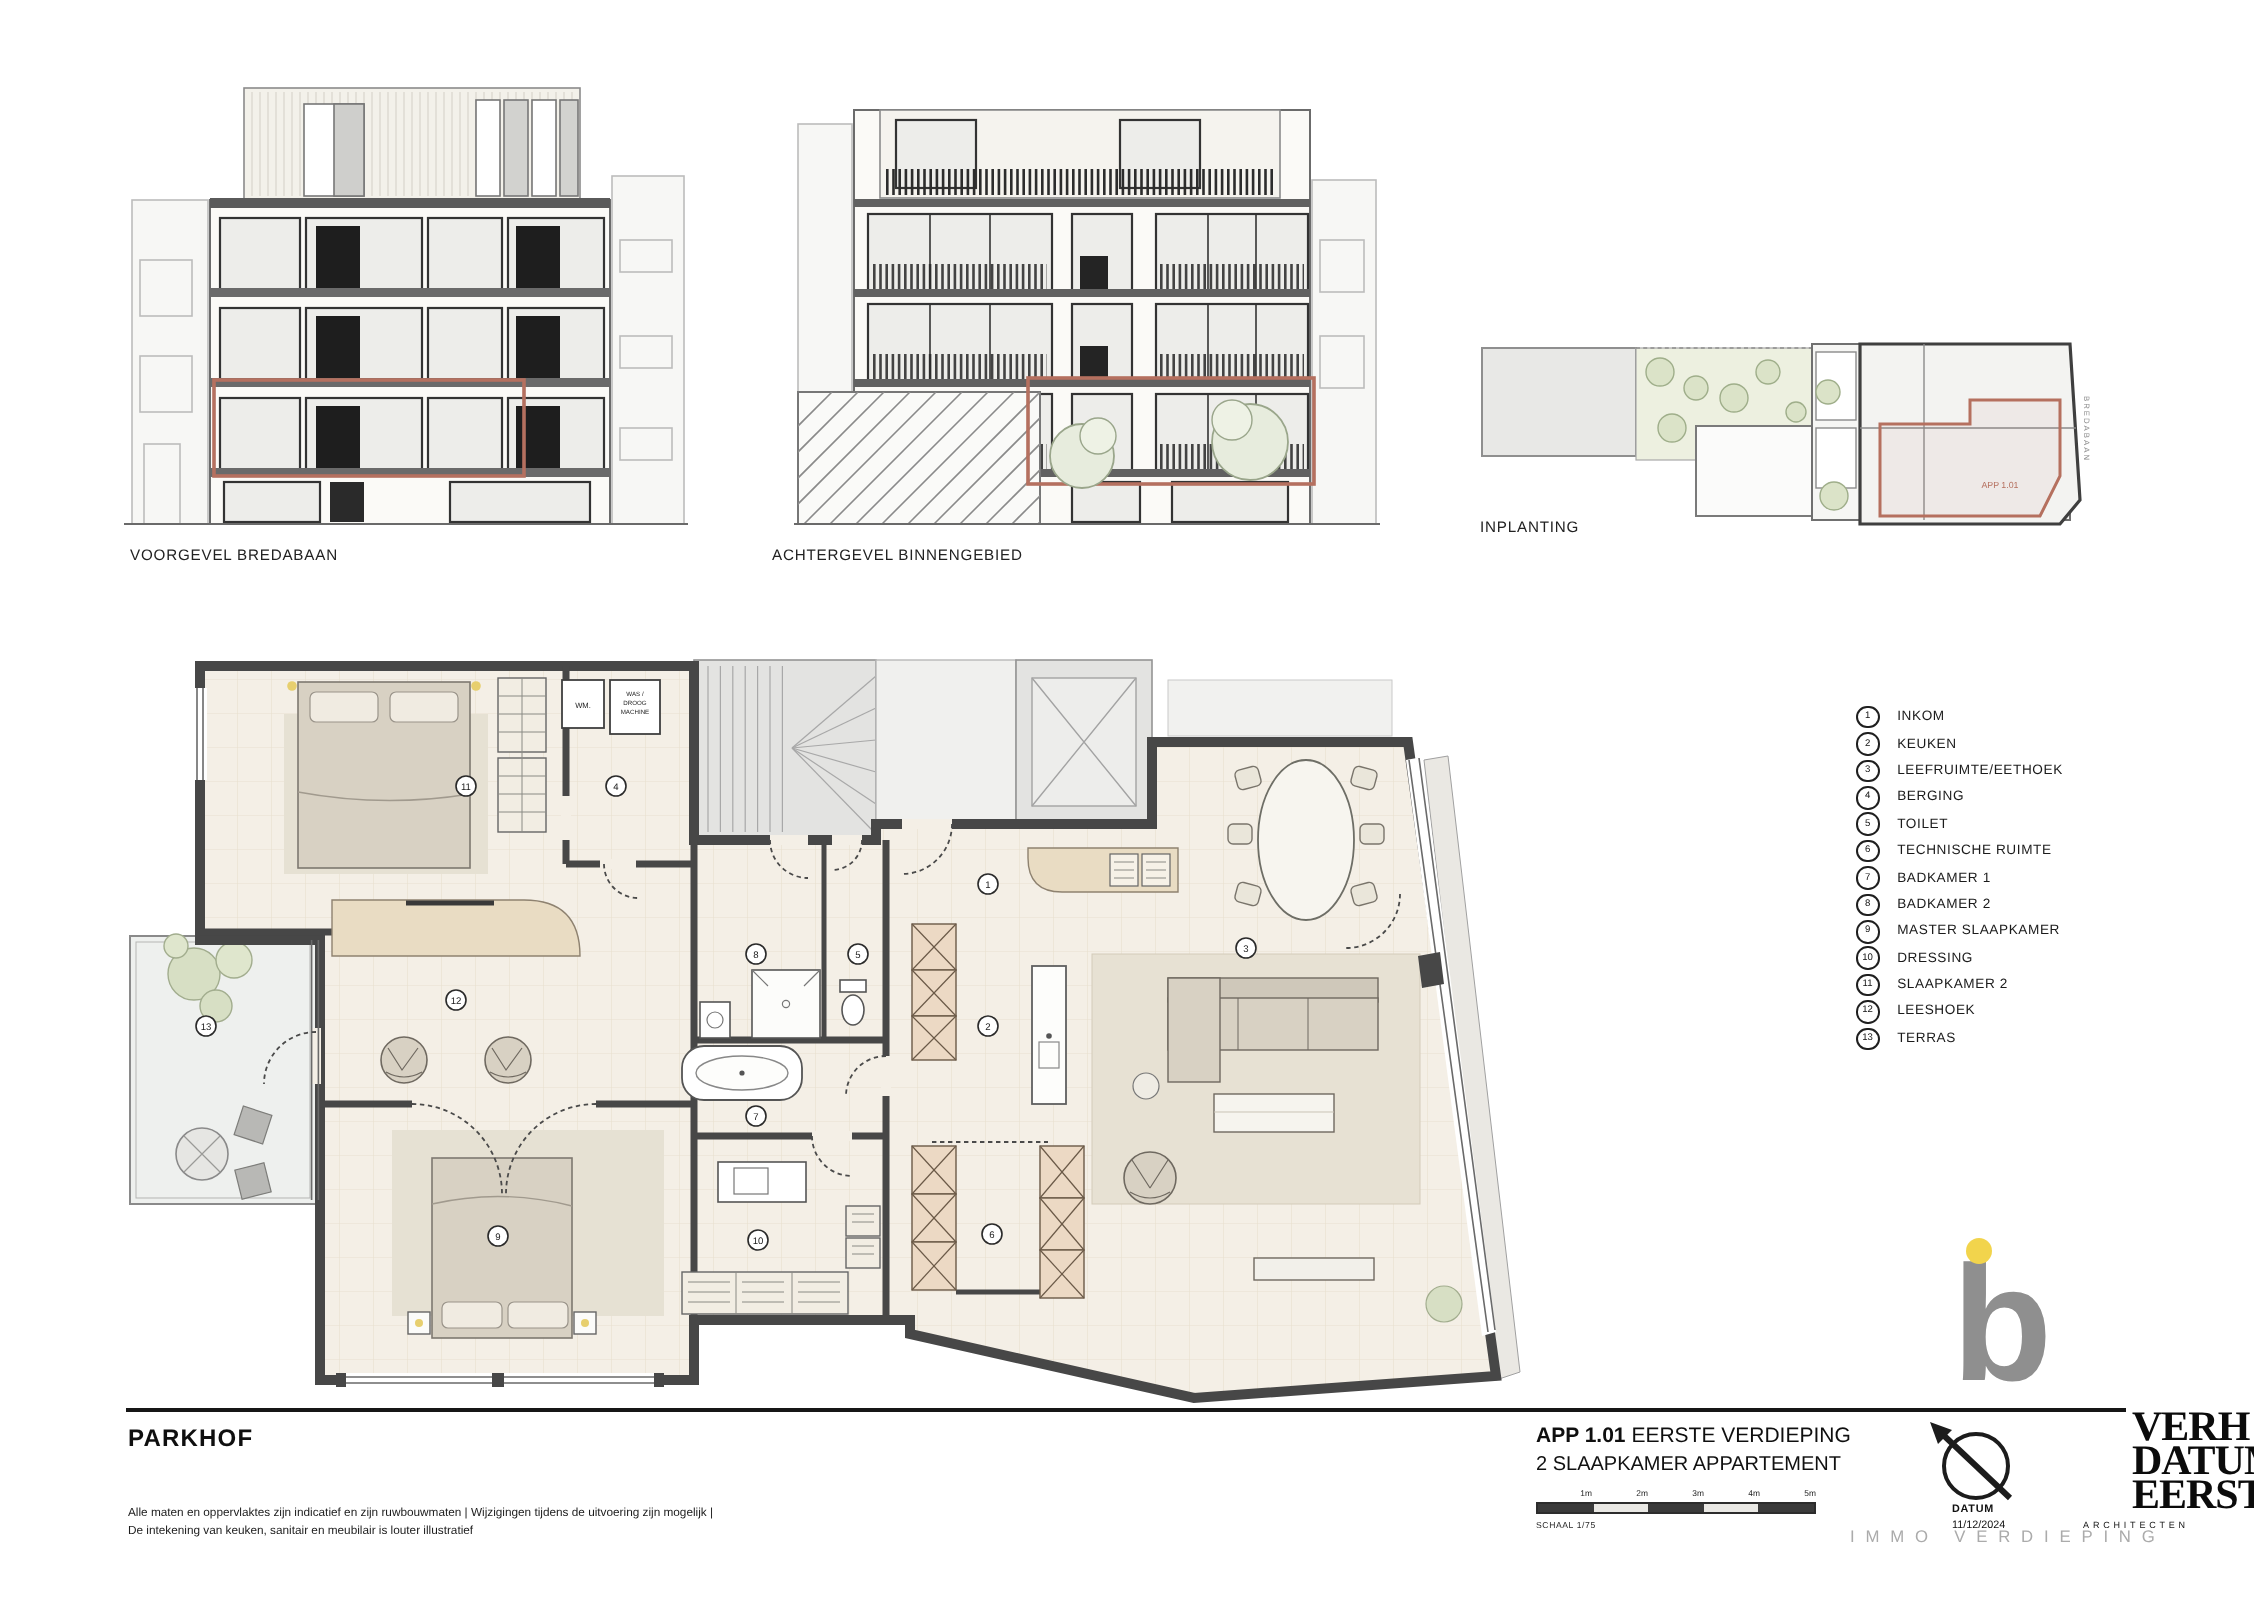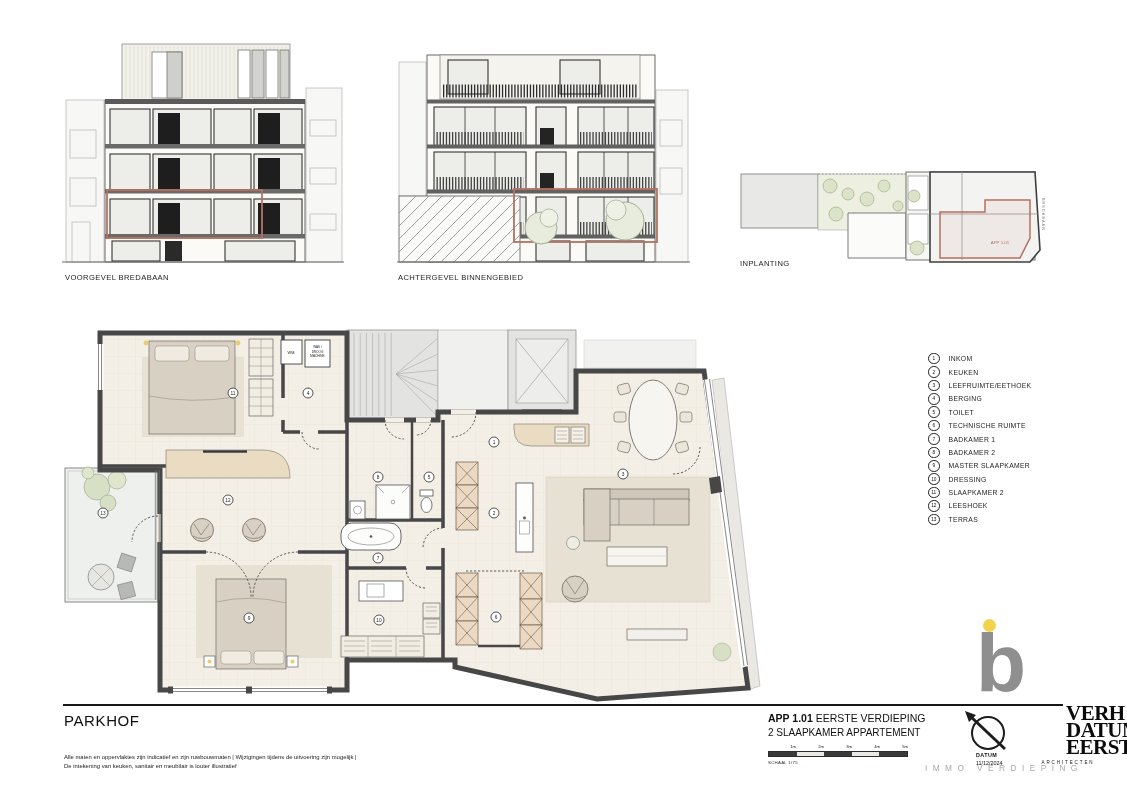--- a/index.html
+++ b/index.html
@@ -8,21 +8,21 @@
   .abs{position:absolute;}
   .caption{font-size:7.6px;letter-spacing:.4px;color:#222;}
   
   #legend{left:928px;top:352px;}
   .lg-row{display:flex;align-items:center;height:13.4px;gap:9px;}
   .lg-num{flex:0 0 auto;width:9.6px;height:9.6px;border:1px solid #1f1f1f;border-radius:50%;
           display:flex;align-items:center;justify-content:center;font-size:4.8px;color:#111;}
   .lg-label{font-size:6.8px;letter-spacing:.3px;color:#1b1b1b;}
   
   #rule{left:63px;top:704px;width:1000px;height:1.5px;background:#161616;z-index:3;}
-  #parkhof{left:64px;top:712px;font-size:15px;font-weight:normal;letter-spacing:.6px;color:#0f0f0f;z-index:3;}
+  #parkhof{left:64px;top:712px;font-size:12px;font-weight:bold;letter-spacing:.6px;color:#0f0f0f;z-index:3;}
   #disclaimer{left:64px;top:753px;font-size:5.9px;line-height:1.6;color:#1c1c1c;z-index:3;}
   #app-line{left:768px;top:712px;font-size:10.5px;color:#0f0f0f;z-index:3;}
   #app-line b{font-weight:bold;}
   #app-type{left:768px;top:727px;font-size:10px;color:#111;z-index:3;}
   #scalebar{left:768px;top:744px;width:140px;z-index:3;}
   .sb-labels{display:flex;height:7px;}
   .sb-labels span{flex:1;text-align:right;font-size:4.2px;color:#222;}
   .sb-bar{display:flex;height:4px;border:.6px solid #2c2c2c;}
   .sb-bar i{flex:1;}
   .sb-dark{background:#3a3a3a;} .sb-light{background:#e9e8e4;}
@@ -223,21 +223,21 @@
       </g>
 
     <rect x="514" y="189" width="143" height="53" fill="none" stroke="#b5705f" stroke-width="1.8"></rect>
 
     <circle cx="541" cy="228" r="16" fill="#e7ecdd" stroke="#9aa68b" stroke-width=".9"></circle>
     <circle cx="549" cy="218" r="9" fill="#eef2e5" stroke="#9aa68b" stroke-width=".7"></circle>
     <circle cx="625" cy="221" r="19" fill="#e7ecdd" stroke="#9aa68b" stroke-width=".9"></circle>
     <circle cx="616" cy="210" r="10" fill="#eef2e5" stroke="#9aa68b" stroke-width=".7"></circle>
     <line x1="397" y1="262" x2="690" y2="262" stroke="#6a6a6a" stroke-width="1"></line>
   </svg>
-  <div class="abs caption" style="left:398px;top:273px">ACHTERGEVEL BINNENGEBIED</div>
+  <div class="abs caption" style="left:386px;top:273px">ACHTERGEVEL BINNENGEBIED</div>
 
   <svg class="abs" style="left:728px;top:162px" width="318" height="108" viewBox="728 162 318 108">
     <rect x="741" y="174" width="77" height="54" fill="#e8e8e6" stroke="#8f8f8f" stroke-width="1"></rect>
     <rect x="818" y="174" width="92" height="56" fill="#edf0e0" stroke="#a9a9a9" stroke-width=".6"></rect>
     <line x1="818" y1="174" x2="935" y2="174" stroke="#8f8f8f" stroke-width=".8" stroke-dasharray="2,1.6"></line>
     <g id="site-trees">
         <circle cx="830" cy="186" r="7" fill="#dbe3c8" stroke="#9fae8a" stroke-width="0.7"></circle>
         <circle cx="848" cy="194" r="6" fill="#dbe3c8" stroke="#9fae8a" stroke-width="0.7"></circle>
         <circle cx="867" cy="199" r="7" fill="#dbe3c8" stroke="#9fae8a" stroke-width="0.7"></circle>
         <circle cx="884" cy="186" r="6" fill="#dbe3c8" stroke="#9fae8a" stroke-width="0.7"></circle>

